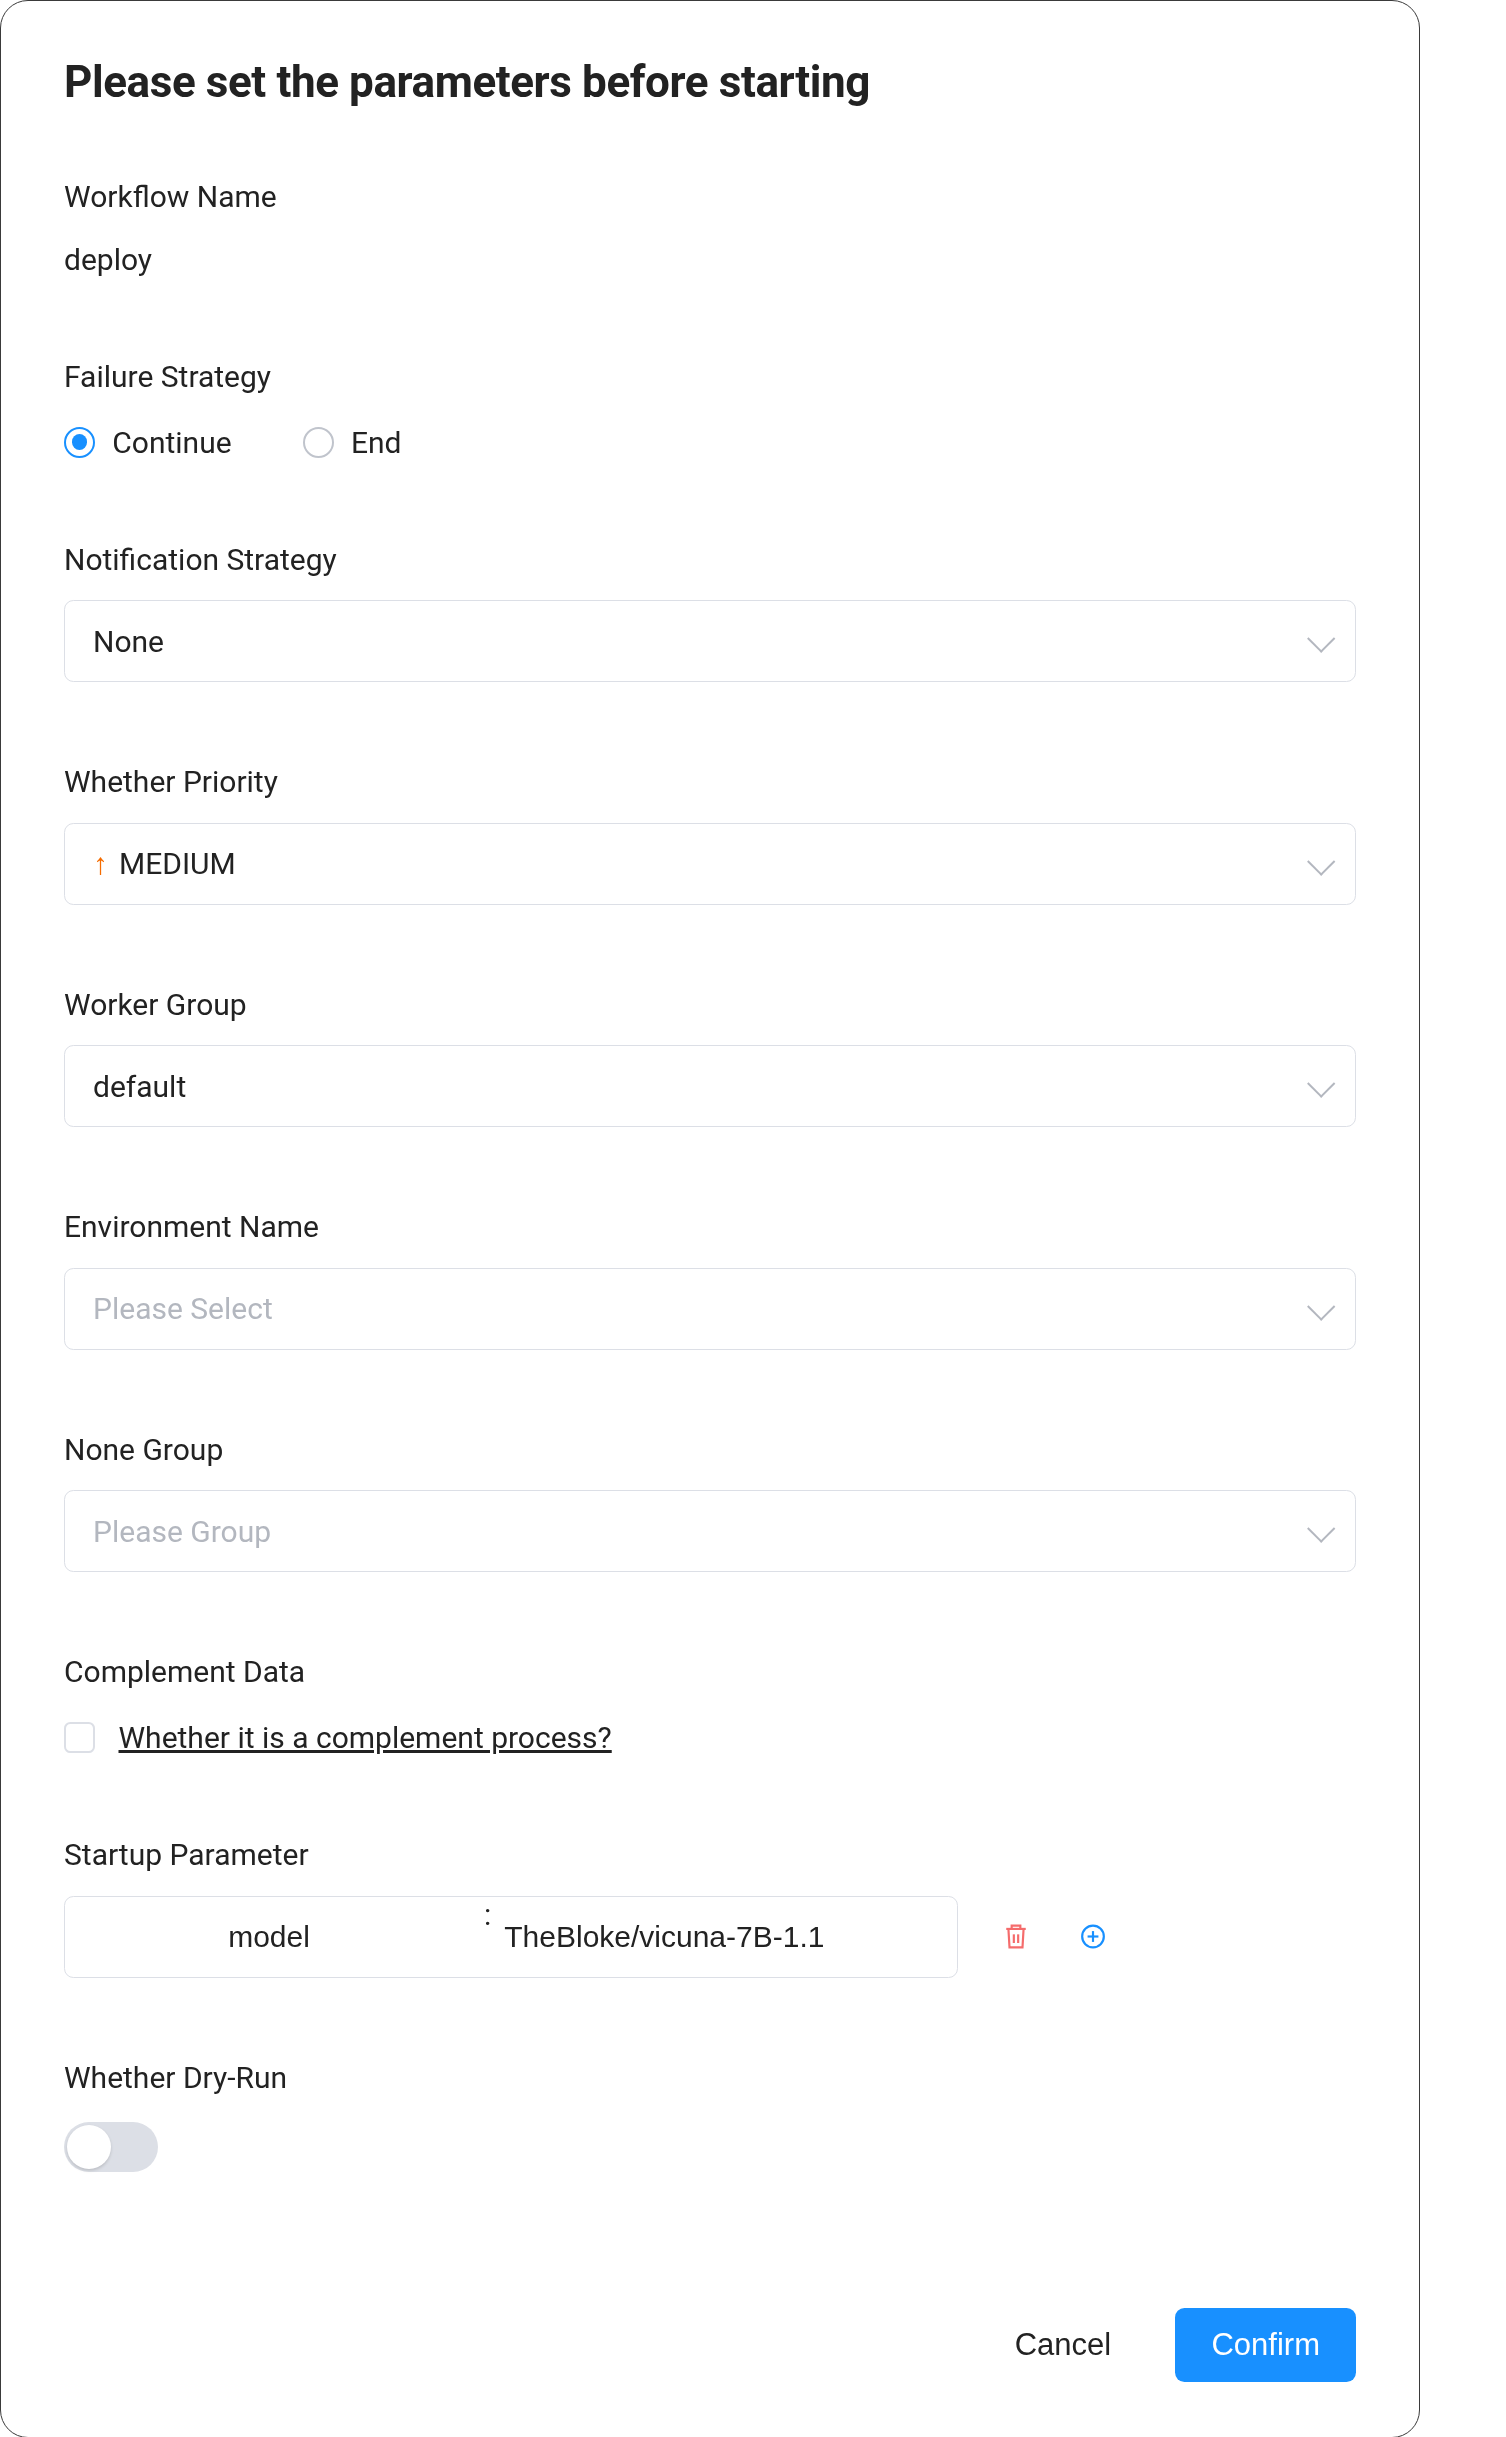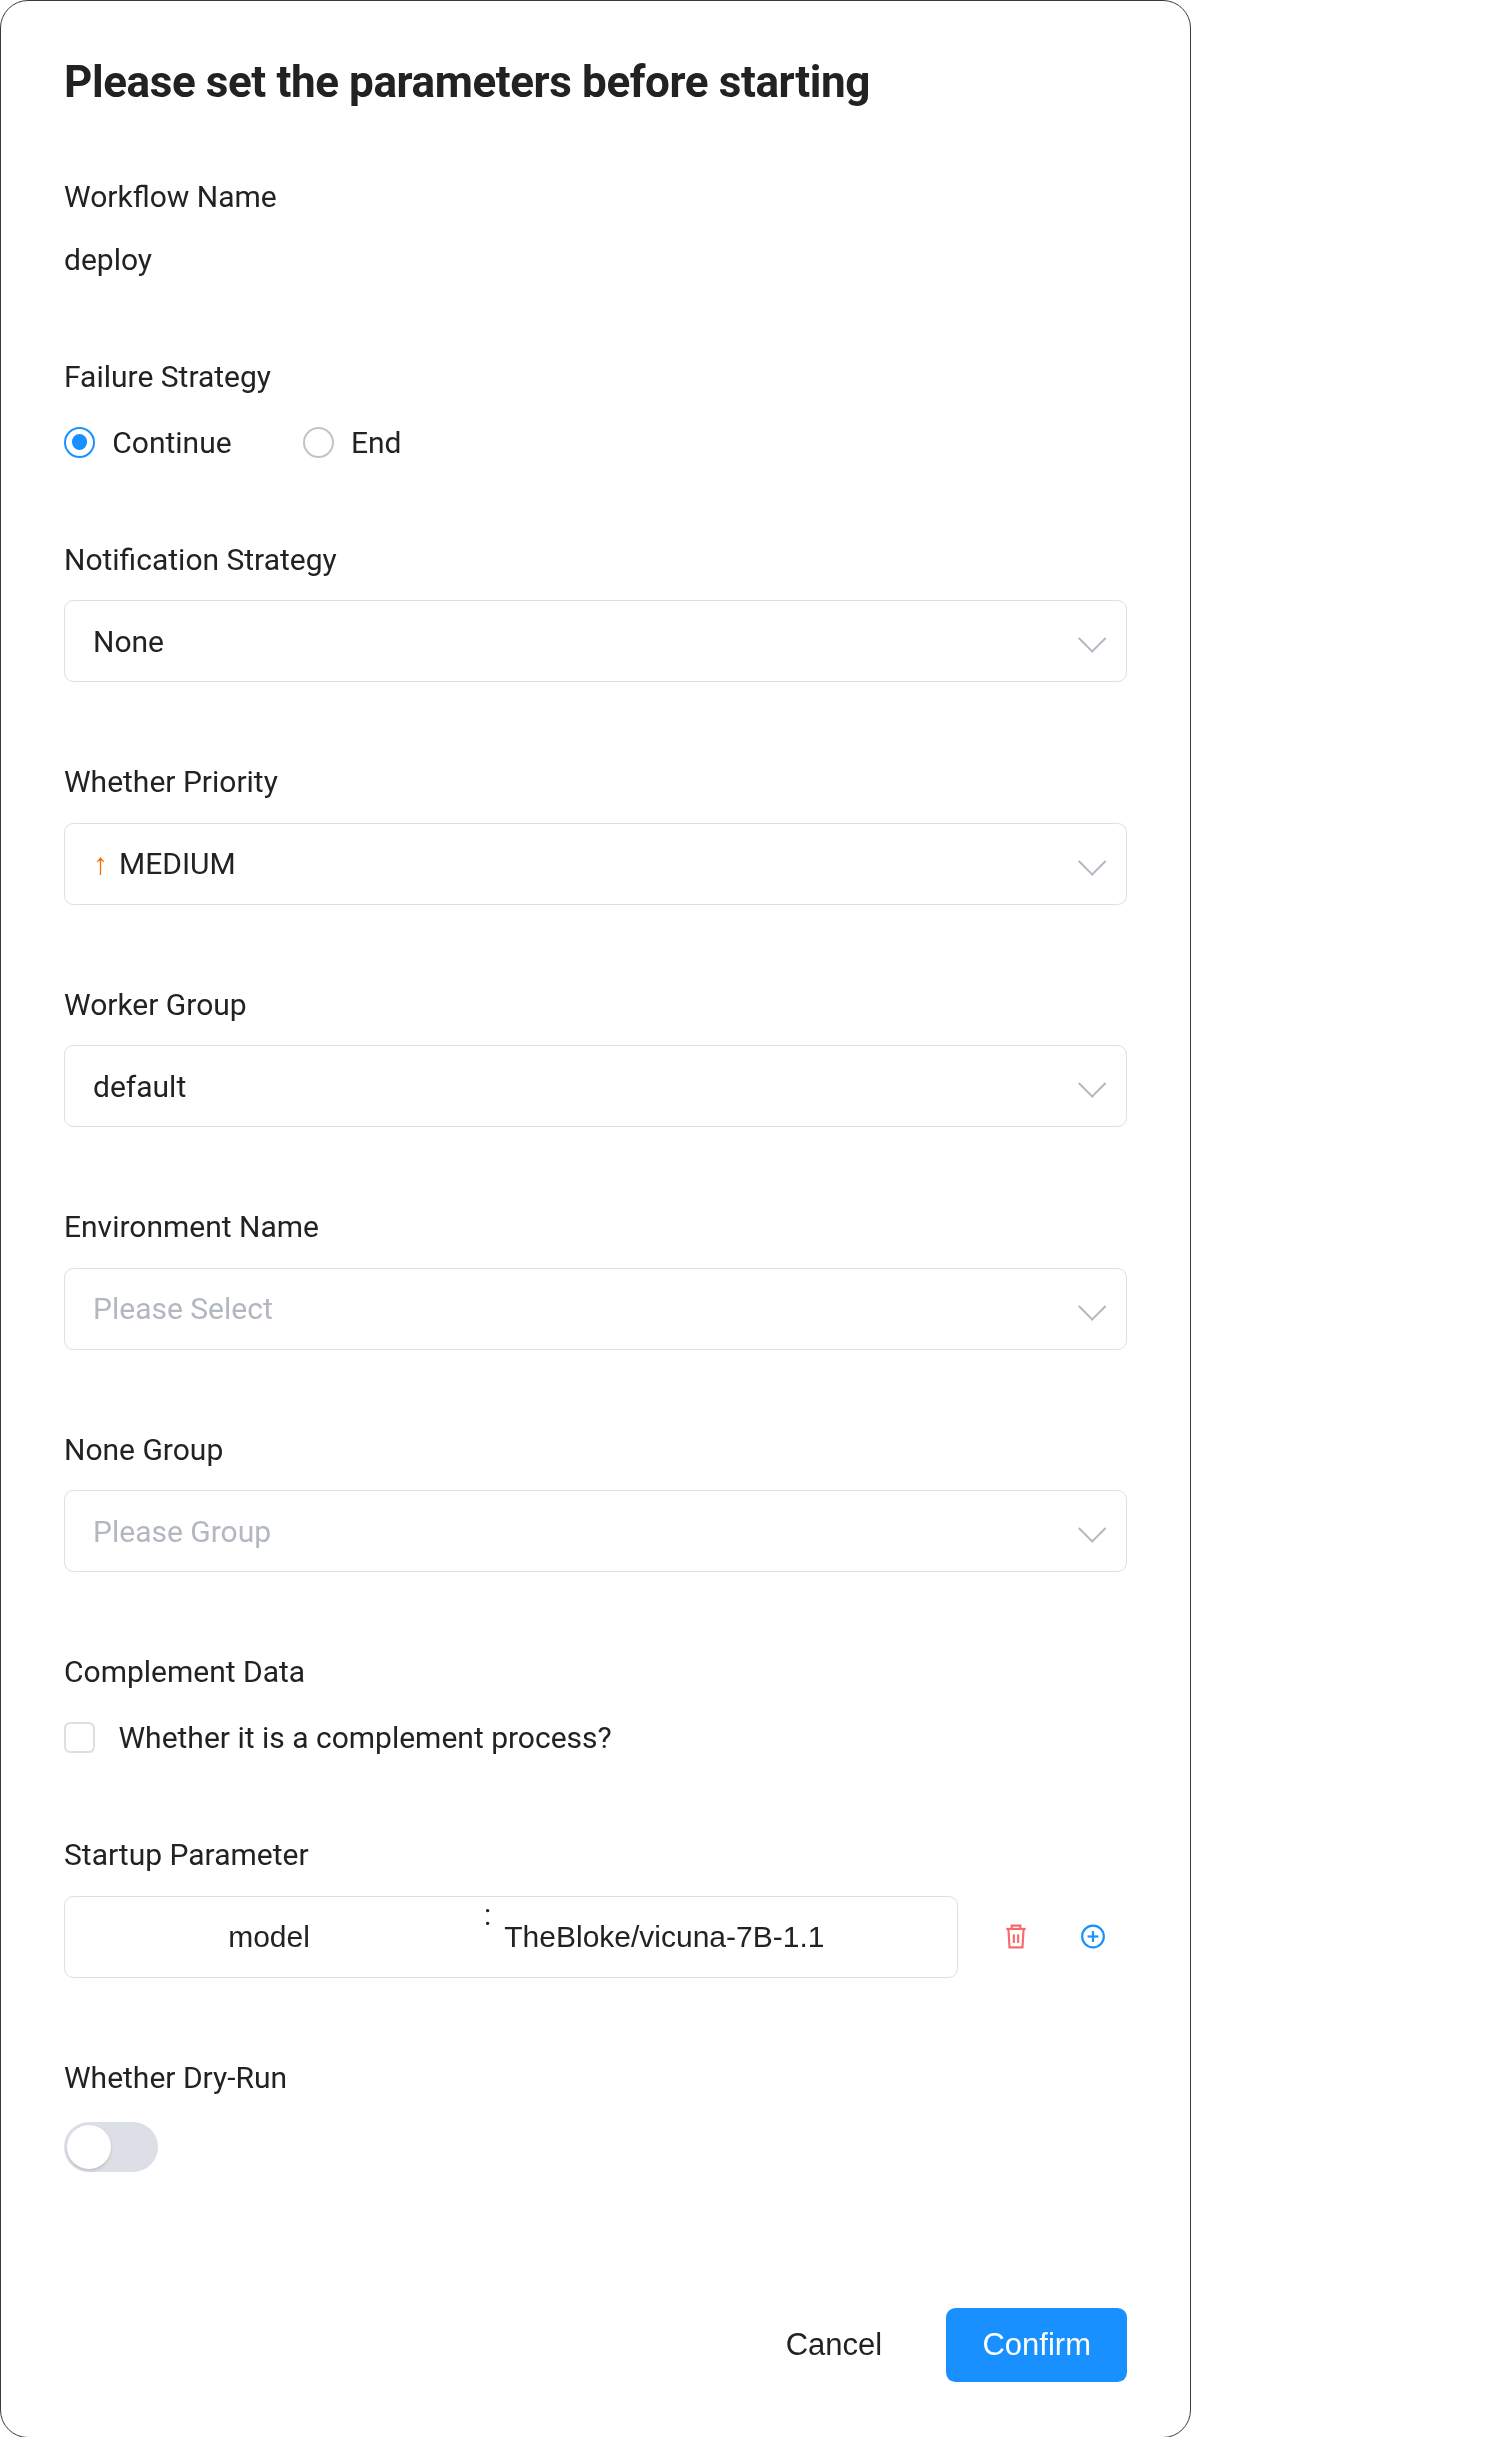--- a/index.html
+++ b/index.html
@@ -5,21 +5,21 @@
   * { box-sizing: border-box; }
   html, body {
     margin: 0; padding: 0;
     width: 1506px;
     font-family: -apple-system, BlinkMacSystemFont, "Segoe UI", Roboto, "Helvetica Neue", Arial, sans-serif;
     color: #222;
     background: #fff;
   }
   .modal {
     position: relative;
-    width: 1191px;
+    width: 1420px;
     min-height: 2438px;
     margin: 0;
     background: #fff;
     border: 1.6px solid #3a3a3a;
     border-radius: 28px;
     overflow: hidden;
   }
   .modal-title {
     font-size: 44px;
     font-weight: 700;
@@ -91,21 +91,21 @@
     display: inline-block;
   }
 
   
   .checkbox-row { display: flex; align-items: center; gap: 23.5px; margin-top: 31px; }
   .checkbox {
     width: 31px; height: 31px;
     border: 2.4px solid #dcdfe6; border-radius: 6.3px;
     background: #fff; cursor: pointer;
   }
-  .checkbox-label { font-size: 30px; }
+  .checkbox-label { font-size: 30px; text-decoration: underline; }
 
   
   .param-row { display: flex; align-items: center; gap: 39px; margin-top: 6.3px; }
   .param-box {
     display: flex; align-items: flex-start;
     height: 82px;
     border: 1.6px solid #dcdfe6; border-radius: 9.4px;
     background: #fff;
     padding: 0;
     width: 894px;

